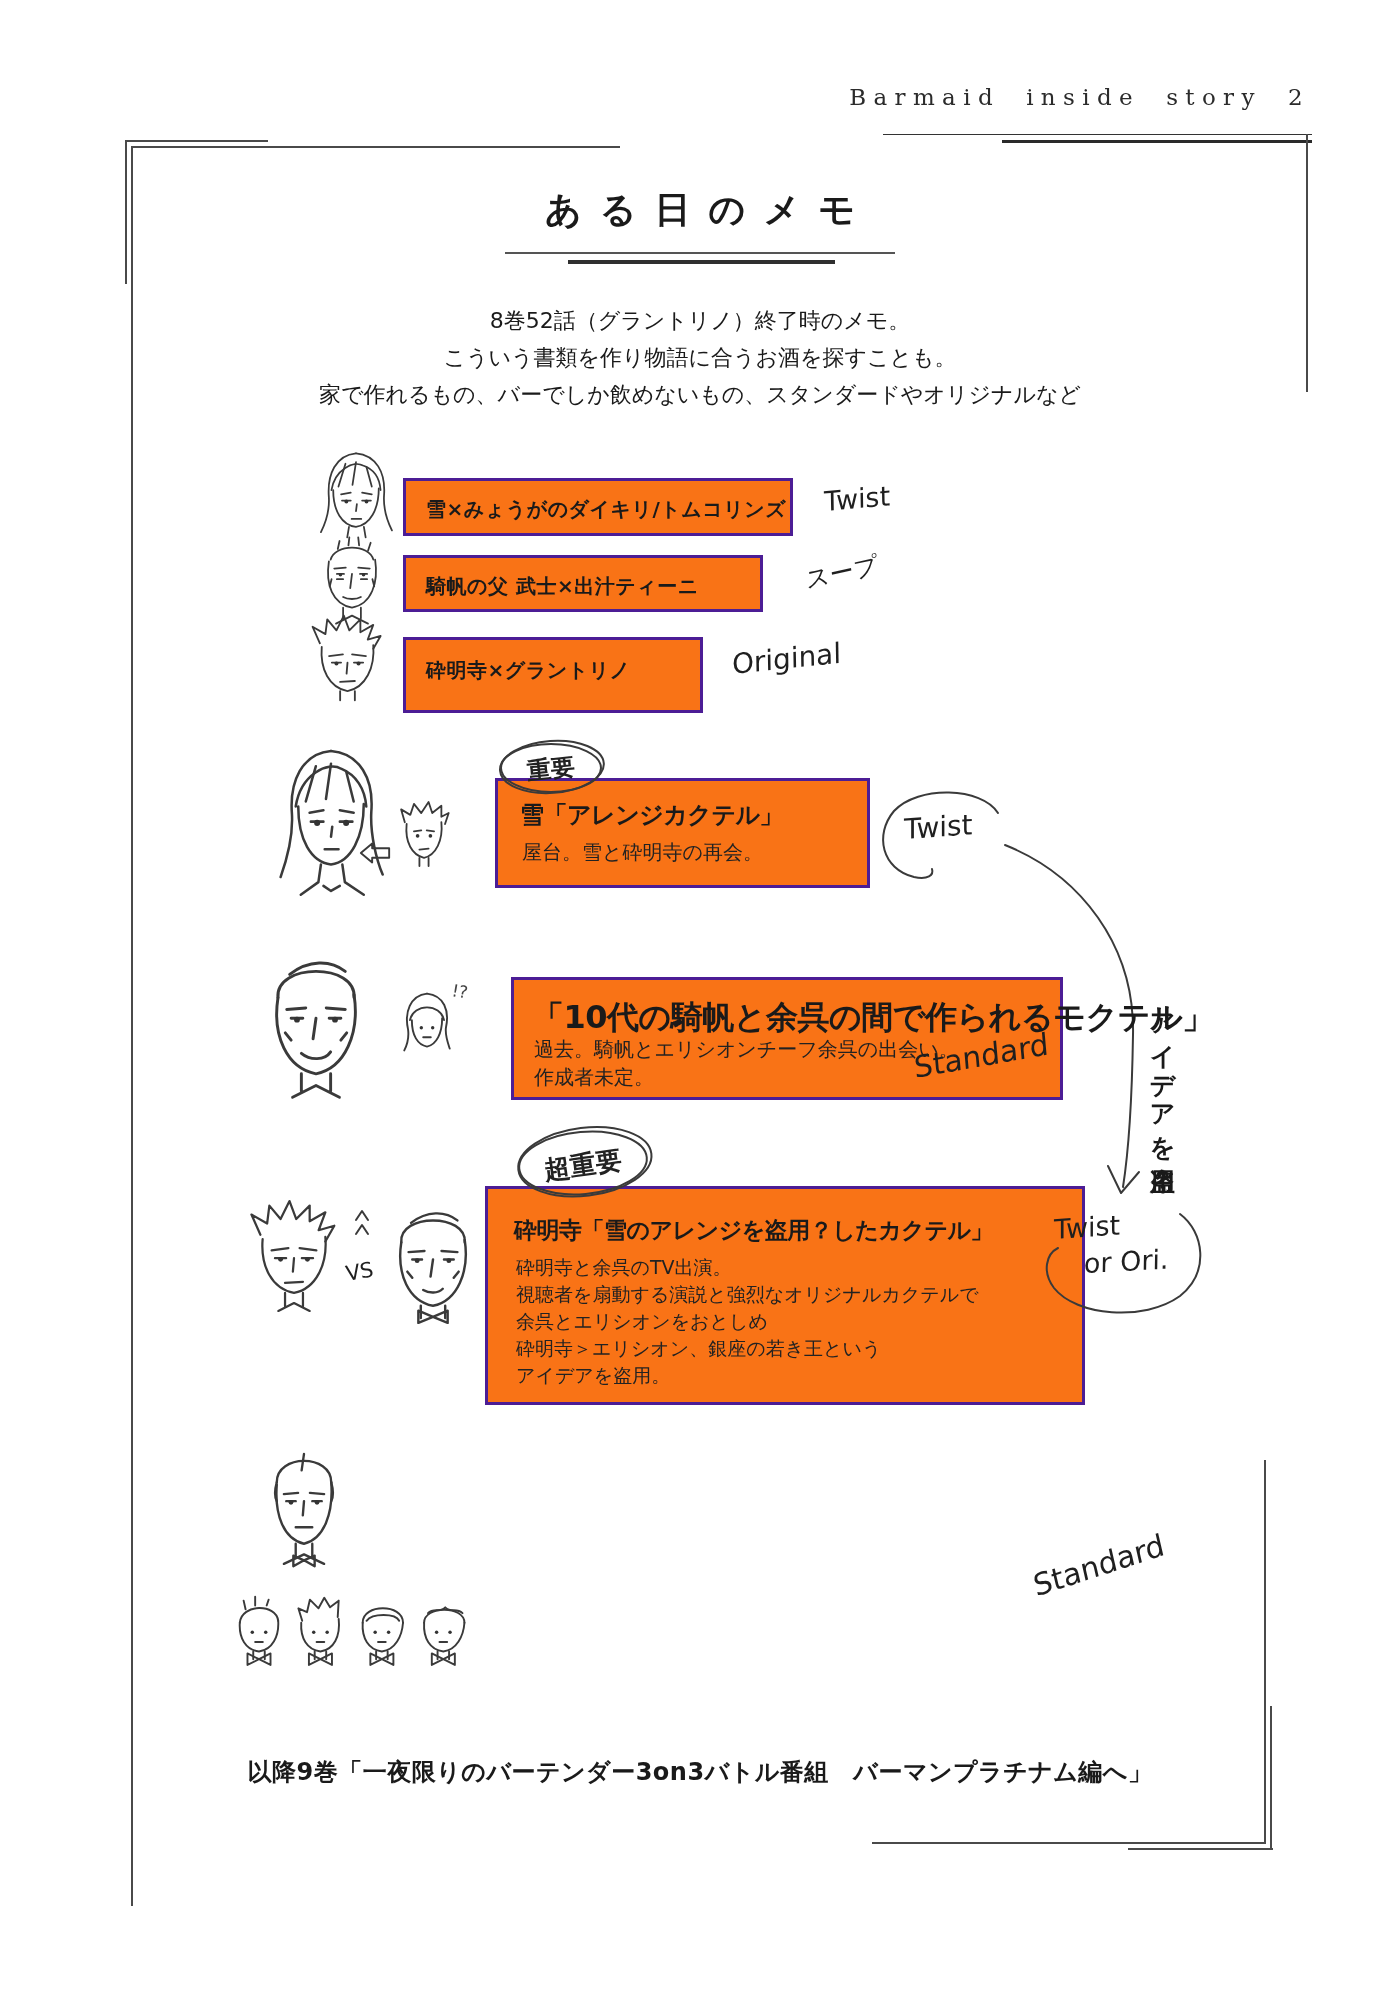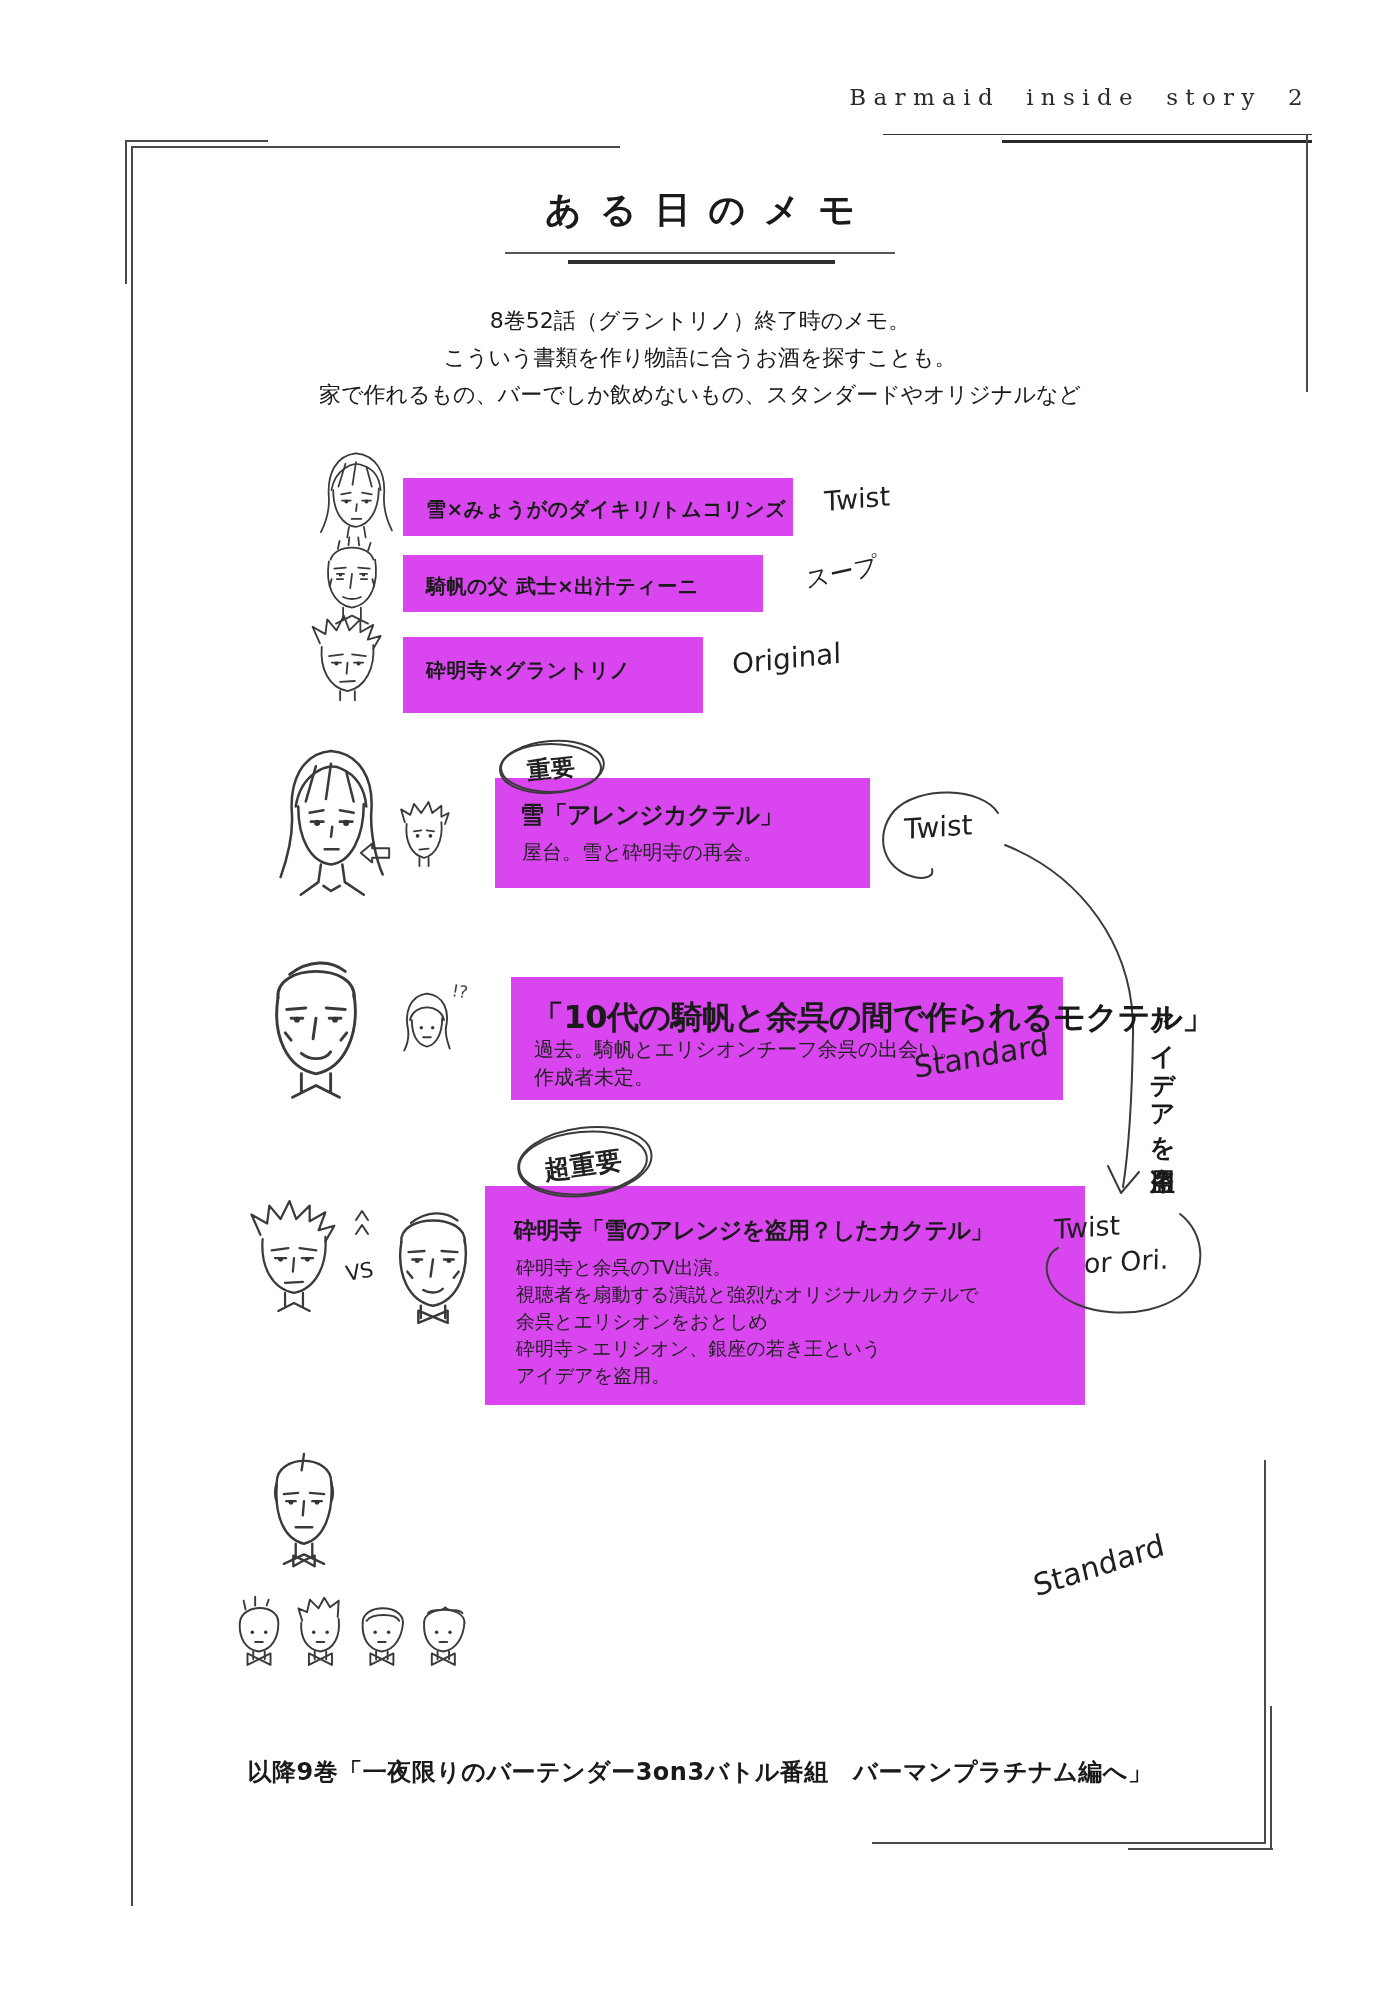--- a/index.html
+++ b/index.html
@@ -3,21 +3,21 @@
 <meta charset="utf-8">
 <style>
   html,body{margin:0;padding:0;background:#e8e8e8;}
   #page{
     position:relative;width:1400px;height:1991px;margin:0 auto;
     background:#ffffff;overflow:hidden;
     font-family:"DejaVu Sans",sans-serif;color:#1a1a1a;
   }
   .abs{position:absolute;}
   .line{position:absolute;background:#4a4a4a;}
-  .box{position:absolute;border:3px solid #d946ef;background:#d946ef;box-sizing:border-box;}
+  .box{position:absolute;border:3px solid #4c1d95;background:#f97316;box-sizing:border-box;}
   .listbox-label{font-size:20px;font-weight:600;letter-spacing:.5px;white-space:nowrap;}
   .scene-title{font-weight:700;letter-spacing:-0.5px;white-space:nowrap;}
   .scene-body{font-weight:500;color:#222;white-space:nowrap;}
   .hand{font-family:"DejaVu Sans",sans-serif;color:#1f1f1f;white-space:nowrap;transform-origin:left center;}
   .serif{font-family:"DejaVu Serif",serif;}
   .vtext{writing-mode:vertical-rl;text-orientation:upright;}
   svg.sk{position:absolute;overflow:visible;}
   svg.sk path, svg.sk ellipse, svg.sk circle{stroke:#3a3a3a;stroke-width:2;fill:none;stroke-linecap:round;stroke-linejoin:round;}
   svg.sk circle.p{fill:#333;stroke:none;}
   .badge-text{position:absolute;font-weight:700;text-align:center;width:100%;color:#222;}

